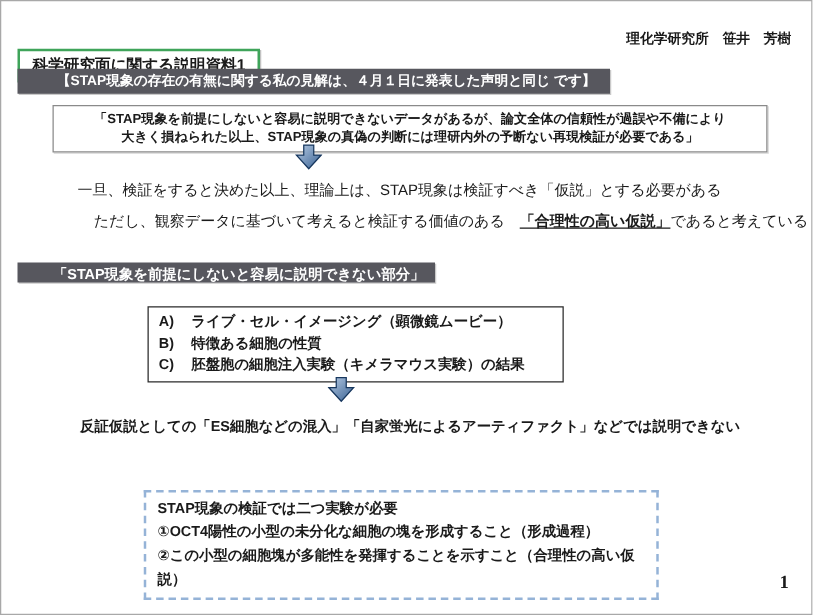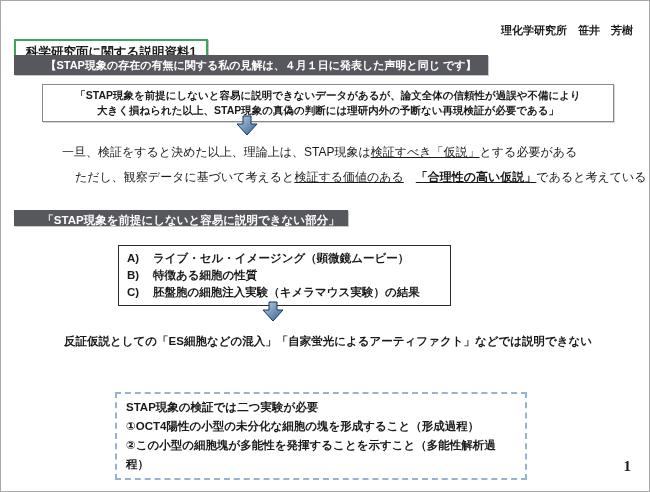--- a/index.html
+++ b/index.html
@@ -51,21 +51,21 @@
     text-align:center;
     background:#ffffff;
   }
   .body-line{
     position:absolute;
     font-size:12px;
     white-space:nowrap;
   }
   .line-1{left:61px;top:143px;}
   .line-2{left:74px;top:168px;}
-  .seg-underline{text-decoration:underline;}
+  .seg-underline{}
   .seg-bold-underline{font-weight:bold;text-decoration:underline;}
   .arrow{position:absolute;width:22px;height:21px;}
   .arrow-1{left:235px;top:114px;}
   .arrow-2{left:261px;top:300px;}
   .abc-box{
     position:absolute;left:117px;top:244px;width:333px;
     border:1px solid #2a2a2a;
     box-sizing:border-box;
     padding:4px 8px;
     font-size:11.5px;font-weight:bold;line-height:17px;
@@ -148,18 +148,18 @@
       </linearGradient>
     </defs>
     <path d="M7,1 L15,1 L15,9 L21,9 L11,20 L1,9 L7,9 Z" fill="url(#ag2)" stroke="#17375e" stroke-width="1"></path>
   </svg>
 
   <div class="rebuttal-line">反証仮説としての「ES細胞などの混入」「自家蛍光によるアーティファクト」などでは説明できない</div>
 
   <div class="bottom-box">
     <div>STAP現象の検証では二つ実験が必要</div>
     <div>①OCT4陽性の小型の未分化な細胞の塊を形成すること（形成過程）</div>
-    <div>②この小型の細胞塊が多能性を発揮することを示すこと（多能性解析過程）</div>
+    <div>②この小型の細胞塊が多能性を発揮することを示すこと（合理性の高い仮説）</div>
   </div>
 
   <div class="page-number">1</div>
 
 </div>
 
 </body></html>

